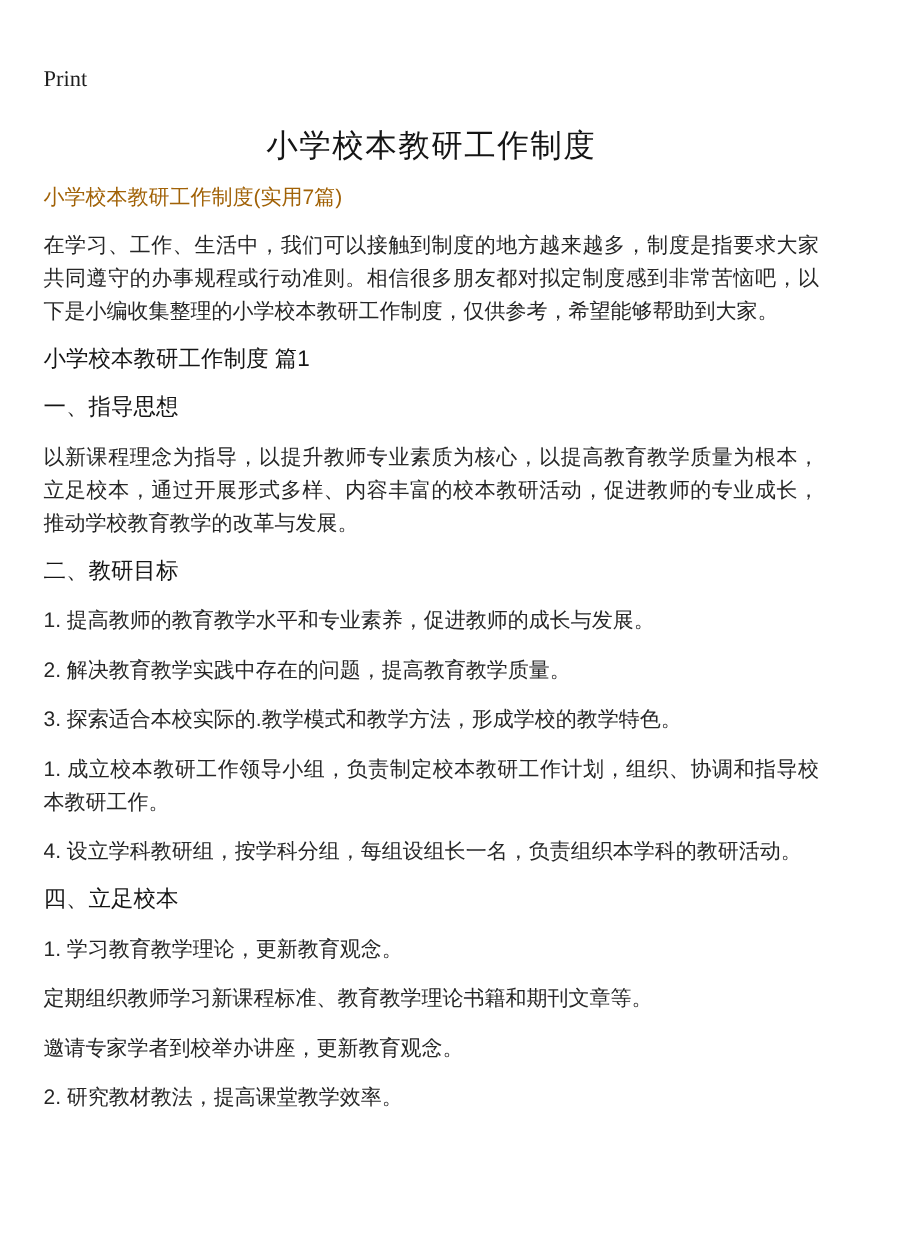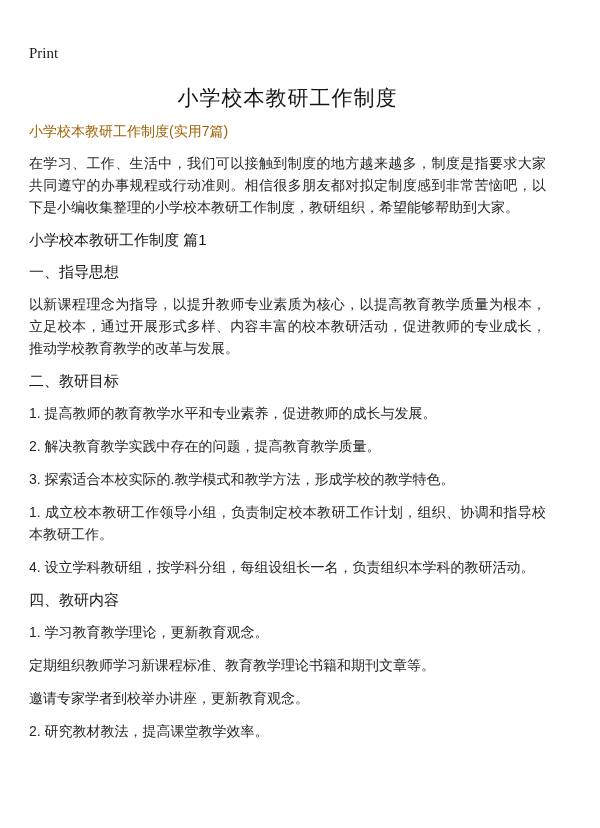--- a/index.html
+++ b/index.html
@@ -62,39 +62,39 @@
 <body>
 
 <div class="page">
 
   <span class="print-label">Print</span>
 
   <h1 class="doc-title">小学校本教研工作制度</h1>
 
   <p class="subtitle">小学校本教研工作制度(实用7篇)</p>
 
-  <p class="body-text">在学习、工作、生活中，我们可以接触到制度的地方越来越多，制度是指要求大家共同遵守的办事规程或行动准则。相信很多朋友都对拟定制度感到非常苦恼吧，以下是小编收集整理的小学校本教研工作制度，教研组织，希望能够帮助到大家。</p>
+  <p class="body-text">在学习、工作、生活中，我们可以接触到制度的地方越来越多，制度是指要求大家共同遵守的办事规程或行动准则。相信很多朋友都对拟定制度感到非常苦恼吧，以下是小编收集整理的小学校本教研工作制度，仅供参考，希望能够帮助到大家。</p>
 
   <h2 class="heading">小学校本教研工作制度 篇1</h2>
 
   
   <h3 class="heading">一、指导思想</h3>
   <p class="body-text">以新课程理念为指导，以提升教师专业素质为核心，以提高教育教学质量为根本，立足校本，通过开展形式多样、内容丰富的校本教研活动，促进教师的专业成长，推动学校教育教学的改革与发展。</p>
 
   
   <h3 class="heading">二、教研目标</h3>
   <p class="body-text">1. 提高教师的教育教学水平和专业素养，促进教师的成长与发展。</p>
   <p class="body-text">2. 解决教育教学实践中存在的问题，提高教育教学质量。</p>
   <p class="body-text">3. 探索适合本校实际的.教学模式和教学方法，形成学校的教学特色。</p>
 
   
   <p class="body-text">1. 成立校本教研工作领导小组，负责制定校本教研工作计划，组织、协调和指导校本教研工作。</p>
   <p class="body-text">4. 设立学科教研组，按学科分组，每组设组长一名，负责组织本学科的教研活动。</p>
 
   
-  <h3 class="heading">四、教研内容</h3>
+  <h3 class="heading">四、立足校本</h3>
   <p class="body-text">1. 学习教育教学理论，更新教育观念。</p>
   <p class="body-text">定期组织教师学习新课程标准、教育教学理论书籍和期刊文章等。</p>
   <p class="body-text">邀请专家学者到校举办讲座，更新教育观念。</p>
   <p class="body-text">2. 研究教材教法，提高课堂教学效率。</p>
   
 
 </div>
 
 </body></html>

